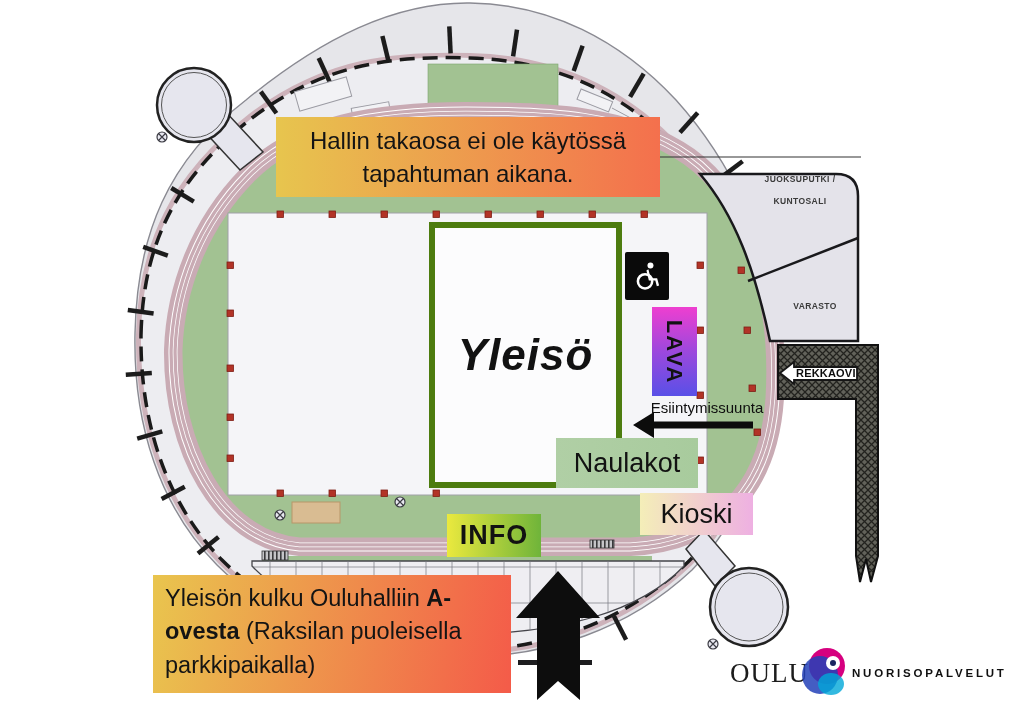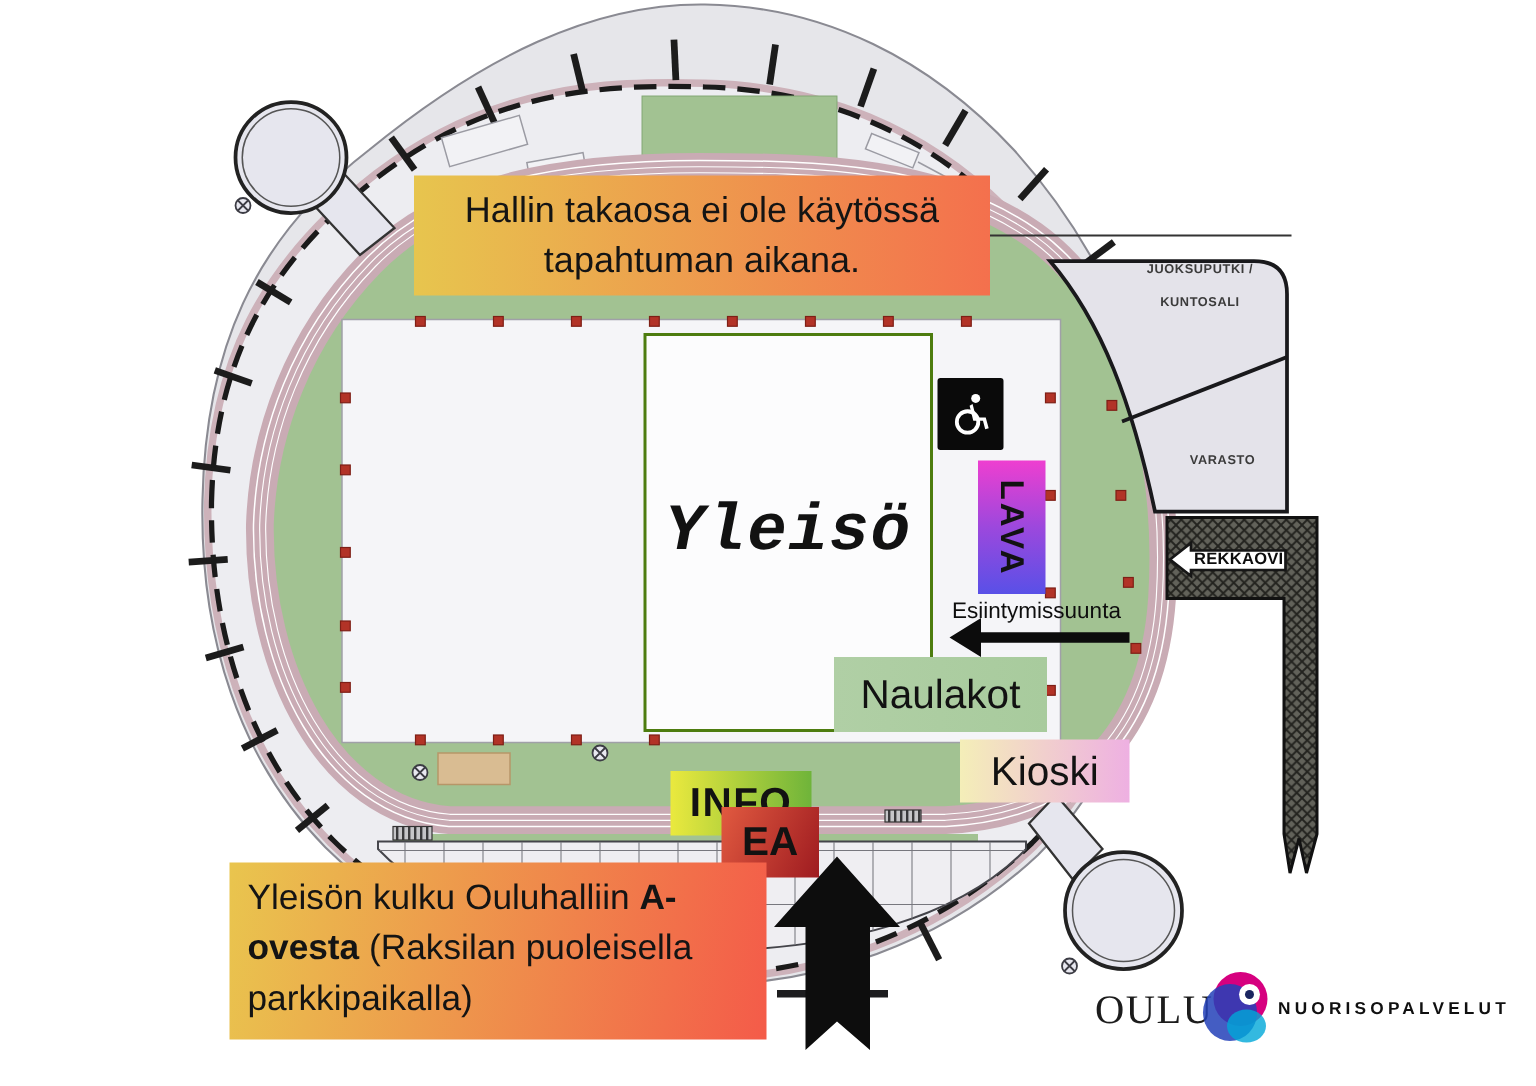--- a/index.html
+++ b/index.html
@@ -14,21 +14,21 @@
     background:linear-gradient(90deg,var(--note-from),var(--note-to));
     font-size:24px;line-height:1.38;color:#141414;
   }
   .note2{
     background:linear-gradient(100deg,var(--note2-from),var(--note2-to));
     font-size:23.5px;line-height:1.42;color:#141414;text-align:left;
     padding:7px 6px 7px 12px;
   }
   .note2 b{font-weight:700;}
   .audience-box{
-    background:#fcfcfd;border:2px solid #4d7c0f;font-family:Liberation Mono, monospace;
+    background:#fcfcfd;border:6px solid #4d7c0f;
   }
   .audience-box span{font-style:italic;font-weight:700;font-size:44px;letter-spacing:1px;}
   .lava{
     background:linear-gradient(180deg,var(--lava-from),var(--lava-mid),var(--lava-to));
   }
   .lava span{transform:rotate(90deg);font-weight:700;font-size:22px;letter-spacing:2px;}
   .coat{background:linear-gradient(90deg,#b0cfa5,var(--coat-bg));font-size:27px;}
   .kiosk{background:linear-gradient(90deg,var(--kiosk-from),var(--kiosk-to));font-size:27px;}
   .info{background:linear-gradient(90deg,var(--info-from),var(--info-to));font-size:27px;font-weight:700;letter-spacing:1px;}
   .ea{background:linear-gradient(115deg,var(--ea-from),var(--ea-to));font-size:27px;font-weight:700;}
@@ -247,39 +247,36 @@
       <circle cx="16" cy="4" r="2.6" fill="#fff"></circle>
       <path d="M14.2 7.2 L16.2 15 H21.8 L23.5 21.2 L21.5 21.8 L20.2 16.9 H14.6 L12.5 8.2 Z" fill="#fff"></path>
       <circle cx="11.3" cy="17.6" r="6.2" fill="none" stroke="#fff" stroke-width="2.2"></circle>
     </svg>
   </div>
 
   <div class="ov box lava" style="left:652px;top:307px;width:45px;height:89px;">
     <span>LAVA</span>
   </div>
 
-  <div class="ov dirlabel" style="left:626px;top:399px;width:130px;">
+  <div class="ov dirlabel" style="left:642px;top:399px;width:130px;">
     <span>Esiintymissuunta</span>
   </div>
 
   <div class="ov box coat" style="left:556px;top:438px;width:142px;height:50px;">
     <span>Naulakot</span>
   </div>
 
   <div class="ov box kiosk" style="left:640px;top:493px;width:113px;height:42px;">
     <span>Kioski</span>
   </div>
 
   <div class="ov box info" style="left:447px;top:514px;width:94px;height:43px;">
     <span>INFO</span>
   </div>
 
-  <div class="ov box ea" style="left:481px;top:538px;width:65px;height:47px;">
-    <span>EA</span>
-  </div>
 
   <div class="ov note2" style="left:153px;top:575px;width:358px;height:118px;">
     <span>Yleisön kulku Ouluhalliin </span><b>A-ovesta</b><span> (Raksilan puoleisella parkkipaikalla)</span>
   </div>
 
   <div class="ov plan-text" style="left:752px;top:174px;width:96px;">
     <span>JUOKSUPUTKI /</span>
   </div>
   <div class="ov plan-text" style="left:752px;top:196px;width:96px;">
     <span>KUNTOSALI</span>

